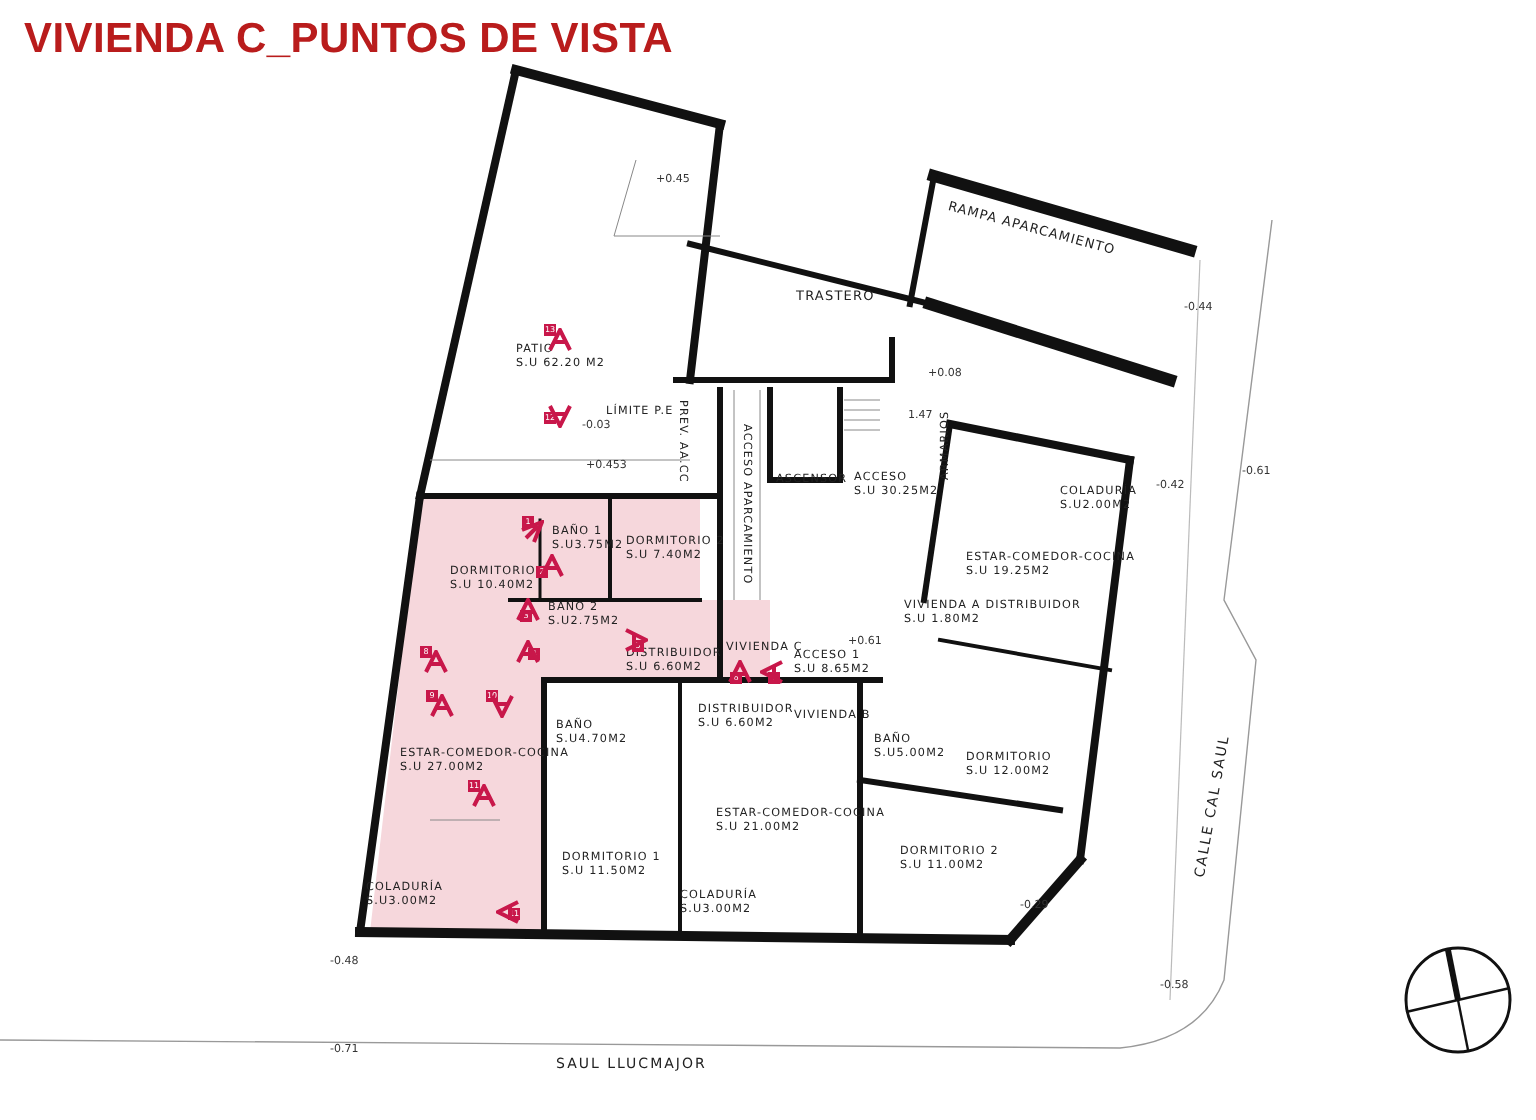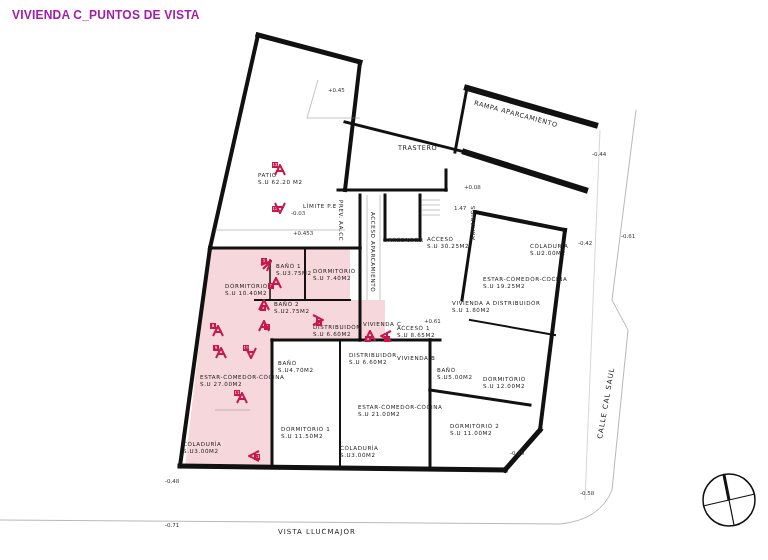--- a/index.html
+++ b/index.html
@@ -1,17 +1,17 @@
 <!DOCTYPE html>
 <html><head>
 <meta charset="utf-8">
 <style>
   html, body { margin:0; padding:0; background:#ffffff; }
   body { width:768px; height:560px; position:relative; overflow:hidden; font-family:"DejaVu Sans", sans-serif; }
-  #title { position:absolute; left:12px; top:8px; font-family:"Liberation Sans", sans-serif; font-weight:bold; font-size:12px; color:#a21caf; letter-spacing:0.2px; }
+  #title { position:absolute; left:12px; top:8px; font-family:"Liberation Sans", sans-serif; font-weight:bold; font-size:21px; color:#b91c1c; letter-spacing:0.2px; }
   svg#plan { position:absolute; left:0; top:0; }
   .lbl { position:absolute; font-family:"DejaVu Sans", sans-serif; font-size:5.6px; color:#222; letter-spacing:0.6px; text-transform:uppercase; line-height:7px; white-space:nowrap; }
   .lbl.big { font-size:6.5px; }
   .lvl { position:absolute; font-family:"DejaVu Sans", sans-serif; font-size:5.5px; color:#333; white-space:nowrap; }
   .street { position:absolute; font-family:"DejaVu Sans", sans-serif; font-size:7px; letter-spacing:1px; color:#222; white-space:nowrap; }
   .vp { position:absolute; width:14px; height:14px; }
   .vp .tag { position:absolute; width:6px; height:6px; background:#c8174a; color:#fff; font-size:4px; line-height:6px; text-align:center; font-family:"DejaVu Sans", sans-serif; }
   .vp svg { position:absolute; left:2px; top:2px; }
 </style>
 </head>
@@ -175,21 +175,21 @@
 <div class="lvl" style="left:291px;top:210px">-0.03</div>
 <div class="lvl" style="left:293px;top:230px">+0.453</div>
 <div class="lvl" style="left:578px;top:240px">-0.42</div>
 <div class="lvl" style="left:621px;top:233px">-0.61</div>
 <div class="lvl" style="left:424px;top:318px">+0.61</div>
 <div class="lvl" style="left:510px;top:450px">-0.29</div>
 <div class="lvl" style="left:165px;top:478px">-0.48</div>
 <div class="lvl" style="left:580px;top:490px">-0.58</div>
 <div class="lvl" style="left:165px;top:522px">-0.71</div>
 
-<div class="street" style="left:278px;top:528px">VISTA LLUCMAJOR</div>
+<div class="street" style="left:278px;top:528px">SAUL LLUCMAJOR</div>
 <div class="street" style="left:596px;top:438px;transform:rotate(-80deg);transform-origin:left top">CALLE CAL SAUL</div>
 
 <div class="vp" style="left:272px;top:162px">
     <span class="tag" style="left:0;top:0">13</span>
     <svg width="12" height="12">
       <path d="M1,11 L6,1 L11,11 M3,7 L9,7" stroke="#c8174a" stroke-width="2" fill="none"></path>
     </svg>
   </div>
 <div class="vp" style="left:272px;top:200px">
     <span class="tag" style="left:0;top:6px">12</span>

